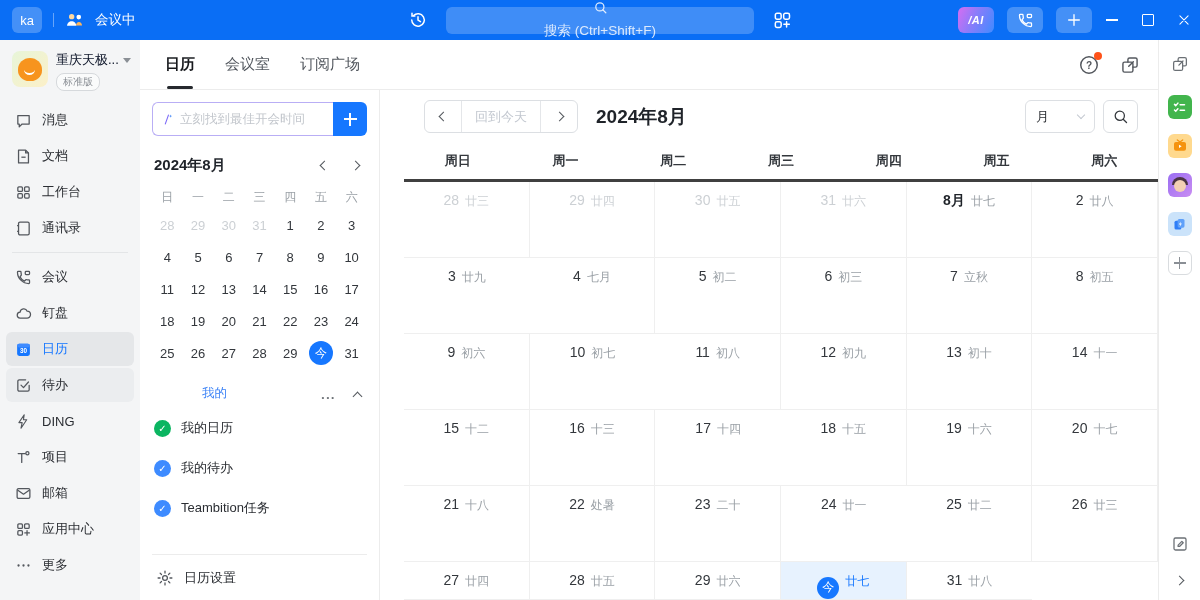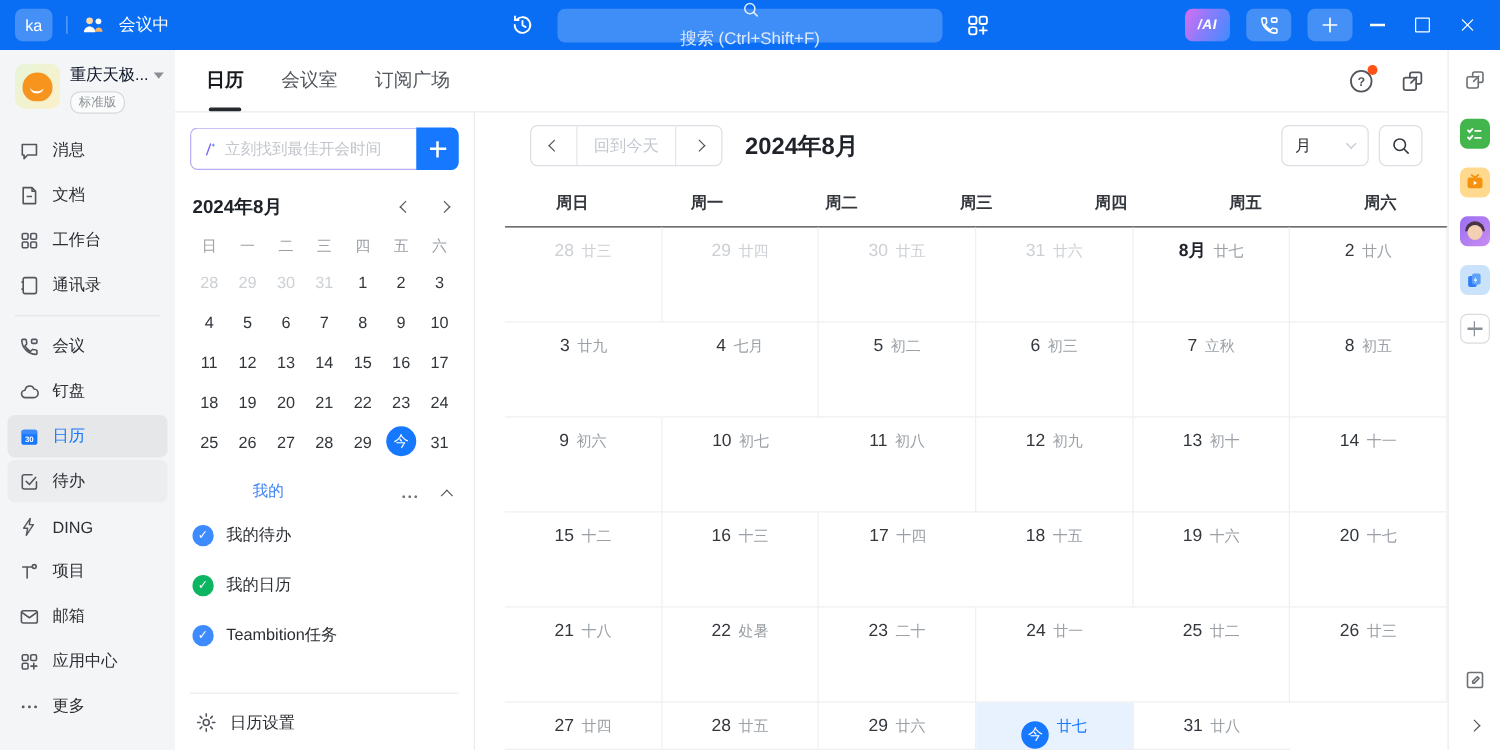--- a/index.html
+++ b/index.html
@@ -7,21 +7,21 @@
   body { font-family:"Liberation Sans","DejaVu Sans",sans-serif; font-size:13px; color:#2b2e33; background:#fff; }
   svg { display:block; }
 
   
   .titlebar { height:40px; background:#0a6ef5; display:flex; align-items:center; position:relative; color:#fff; }
   .ka-badge { margin-left:12px; width:30px; height:26px; border-radius:6px; background:rgba(255,255,255,.24); display:flex; align-items:center; justify-content:center; font-size:13px; cursor:pointer; }
   .tb-divider { width:1px; height:14px; background:rgba(255,255,255,.38); margin:0 11px; }
   .meeting { display:flex; align-items:center; gap:10px; font-size:13.5px; cursor:pointer; }
   .tb-center { position:absolute; left:50%; top:0; transform:translateX(-50%); height:40px; display:flex; align-items:center; gap:18px; }
   .tb-search { width:308px; height:27px; border-radius:6px; background:rgba(255,255,255,.22); display:flex; align-items:center; justify-content:center; gap:7px; color:rgba(255,255,255,.82); font-size:13.5px; cursor:text;flex-direction:column; }
-  .tb-right { margin-left:auto; display:flex; align-items:center; padding-right:10px; }
+  .tb-right { margin-left:auto; display:flex; align-items:center; }
   .tb-btn { width:36px; height:26px; border-radius:6px; background:rgba(255,255,255,.24); display:flex; align-items:center; justify-content:center; margin-left:13px; cursor:pointer; }
   .ai-btn { background:linear-gradient(115deg,#d76df2 0%,#8a7cfa 45%,#3f8bff 100%); font-size:11px; font-style:italic; font-weight:bold; letter-spacing:.5px; }
   .win-btn { width:32px; height:26px; display:flex; align-items:center; justify-content:center; margin-left:4px; cursor:pointer; }
   .win-min::after { content:""; width:12px; height:1.6px; background:#fff; }
   .win-max::after { content:""; width:10px; height:10px; border:1.5px solid #fff; border-radius:1px; }
 
   
   .shell { display:flex; height:560px; }
 
   
@@ -94,21 +94,21 @@
   .main { flex:1; display:flex; flex-direction:column; min-width:0; }
   .cal-toolbar { height:53px; display:flex; align-items:center; padding:0 20px; }
   .nav-group { display:flex; align-items:stretch; border:1px solid #dcdfe3; border-radius:6px; height:33px; overflow:hidden; }
   .nav-btn { width:36px; display:flex; align-items:center; justify-content:center; cursor:pointer; }
   .today-btn { padding:0 13px; border-left:1px solid #e4e6e9; border-right:1px solid #e4e6e9; display:flex; align-items:center; font-size:13px; color:#c3c8d0; cursor:pointer; }
   .cal-title { margin-left:18px; font-size:19px; font-weight:700; color:#1f2329; }
   .toolbar-right { margin-left:auto; display:flex; align-items:center; gap:8px; }
   .view-select { width:70px; height:33px; border:1px solid #dcdfe3; border-radius:6px; display:flex; align-items:center; justify-content:space-between; padding:0 10px; font-size:13px; color:#2b2e33; cursor:pointer; }
   .view-select .chev { border-color:#c3c8d0; width:6px; height:6px; margin-top:-3px; }
   .search-btn { width:35px; height:33px; border:1px solid #dcdfe3; border-radius:6px; display:flex; align-items:center; justify-content:center; cursor:pointer; color:#33373c; }
-  .cal-weekdays { display:grid; grid-template-columns:repeat(7,1fr); height:39px; border-bottom:1px solid #404040; }
+  .cal-weekdays { display:grid; grid-template-columns:repeat(7,1fr); height:39px; border-bottom:3px solid #404040; }
   .cal-wd { display:flex; align-items:center; justify-content:center; font-size:13px; font-weight:700; color:#33373c; }
   .cal-grid { flex:1; display:grid; grid-template-columns:repeat(6,1fr); grid-template-rows:repeat(5,1fr); }
   .mcell { border-right:1px solid #efefef; border-bottom:1px solid #efefef; text-align:center; padding-top:10px; font-size:14px; color:#33373c; cursor:pointer; }
   .mcell:nth-child(7n) { border-right:none; }
   .mcell .lunar { font-size:12px; color:#9aa0a6; margin-left:6px; }
   .mcell.muted, .mcell.muted .lunar { color:#ccd0d4; }
   .mcell.month-start .day-num { font-weight:700; color:#1f2329; }
   .mcell.today { background:#e7f2fe; }
   .mcell.today .lunar { color:#1677ff; }
   .today-badge { display:inline-flex; width:22px; height:22px; border-radius:50%; background:#1677ff; color:#fff; font-size:12px; align-items:center; justify-content:center; vertical-align:-6px; }
@@ -448,26 +448,26 @@
 
           <div class="my-section">
             <div class="my-header">
               <span>我的</span>
               <span class="my-header-icons">
                 <span class="icon-more-h"></span>
                 <i class="chev up"></i>
               </span>
             </div>
             <div class="my-item">
+              <span class="check-circle" style="background: rgb(11, 181, 97);"></span>
+              <span>我的日历</span>
+            </div>
+            <div class="my-item">
               <span class="check-circle" style="background: rgb(62, 139, 255);"></span>
               <span>我的待办</span>
-            </div>
-            <div class="my-item">
-              <span class="check-circle" style="background: rgb(11, 181, 97);"></span>
-              <span>我的日历</span>
             </div>
             <div class="my-item">
               <span class="check-circle" style="background: rgb(62, 139, 255);"></span>
               <span>Teambition任务</span>
             </div>
           </div>
 
           <div class="panel-footer">
             <span class="mi-icon">
               <svg width="18" height="18" viewBox="0 0 24 24" fill="none" stroke="currentColor" stroke-width="1.7" stroke-linecap="round">

